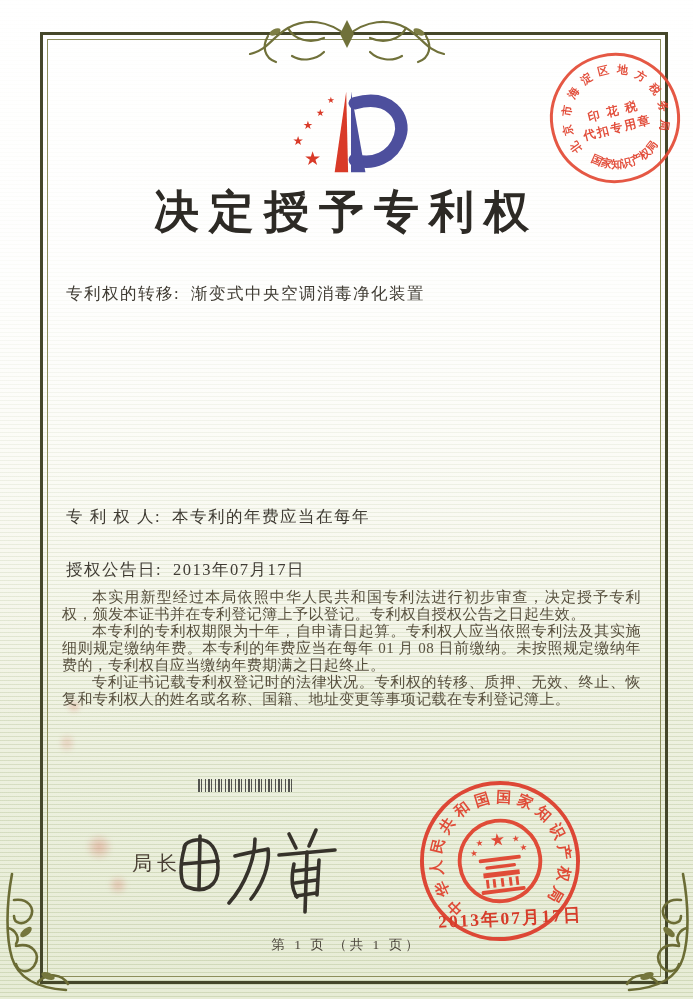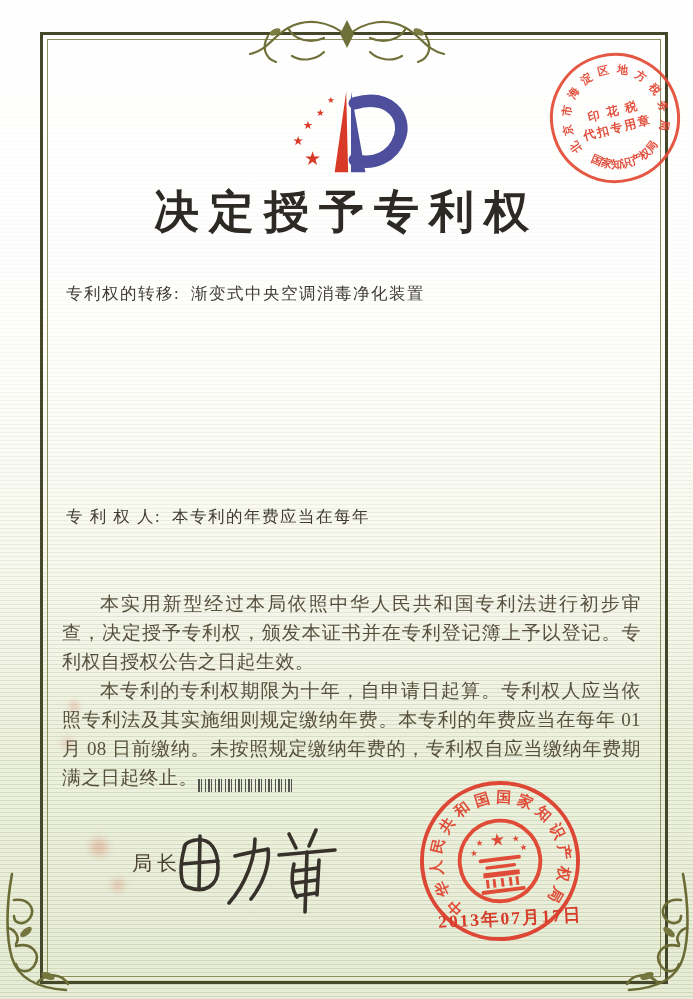--- a/index.html
+++ b/index.html
@@ -12,21 +12,21 @@
     background:repeating-linear-gradient(180deg,rgba(150,168,110,.28) 0 1px,rgba(255,255,255,0) 1px 4px);}
   .wash{position:absolute;inset:0;z-index:1;
     background:linear-gradient(180deg,rgba(255,255,255,.96) 0%,rgba(255,255,255,.85) 28%,rgba(255,255,255,.45) 52%,rgba(255,255,255,.08) 72%,rgba(255,255,255,0) 100%);}
   .frame{position:absolute;left:40px;top:32px;right:25px;bottom:15px;border:3px solid #45472a;z-index:2;}
   .frame-inner{position:absolute;left:47px;top:39px;right:32px;bottom:22px;border:1px solid #8d8f5c;z-index:2;}
   .abs{position:absolute;z-index:3;}
   .cert-no{left:74px;top:72px;font-size:17px;letter-spacing:2.5px;color:#4a453d;}
   .title{left:0;right:0;top:182px;text-align:center;font-size:45px;font-weight:700;letter-spacing:10px;color:#2d2a25;}
   .field{left:66px;font-size:16.5px;letter-spacing:1.5px;color:#3f3b33;white-space:nowrap;}
   .field .val{margin-left:11px;text-align:center;}
-  .paras{left:62px;right:52px;top:589px;font-size:19px;line-height:29px;color:#57503e;text-align:justify;}
+  .paras{left:62px;right:52px;top:589px;font-size:15px;line-height:17px;color:#57503e;text-align:justify;}
   .paras p{margin:0;text-indent:2em;letter-spacing:.4px;}
   .barcode{left:198px;top:779px;width:96px;height:13px;opacity:.85;
     background:repeating-linear-gradient(90deg,#3a3a38 0 2px,transparent 2px 3px,#3a3a38 3px 4px,transparent 4px 7px,#3a3a38 7px 8px,transparent 8px 10px);}
   .signer{left:132px;top:850px;font-size:20px;letter-spacing:5px;color:#4a4034;}
   .seal-date{left:438px;top:906px;font-size:17.5px;font-weight:600;letter-spacing:2px;color:#d63c2a;transform:rotate(-3deg);z-index:5;}
   .footer{left:0;right:0;top:936px;text-align:center;font-size:13.5px;letter-spacing:3px;color:#4c473c;}
   
   .tax-stamp{left:550px;top:53px;width:130px;height:130px;transform:rotate(-14deg);opacity:.92;z-index:4;}
   .tax-ring{position:absolute;inset:0;border:3px solid #e34a35;border-radius:50%;}
   .main-seal{left:420px;top:781px;width:160px;height:160px;transform:rotate(-7deg);opacity:.93;z-index:4;}
@@ -152,24 +152,28 @@
   </div>
 
   <div class="abs title">决定授予专利权</div>
 
   <div class="abs field" style="top:283px;">
     <span>专利权的转移:</span><span class="val">渐变式中央空调消毒净化装置</span>
   </div>
   <div class="abs field" style="top:506px;">
     <span>专 利 权 人:</span><span class="val">本专利的年费应当在每年</span>
   </div>
+  <div class="abs field" style="top:559px;">
+    <span>授权公告日:</span><span class="val">2013年07月17日</span>
+  </div>
 
   <div class="abs paras">
     <p>本实用新型经过本局依照中华人民共和国专利法进行初步审查，决定授予专利权，颁发本证书并在专利登记簿上予以登记。专利权自授权公告之日起生效。</p>
     <p>本专利的专利权期限为十年，自申请日起算。专利权人应当依照专利法及其实施细则规定缴纳年费。本专利的年费应当在每年 01 月 08 日前缴纳。未按照规定缴纳年费的，专利权自应当缴纳年费期满之日起终止。</p>
+    <p>专利证书记载专利权登记时的法律状况。专利权的转移、质押、无效、终止、恢复和专利权人的姓名或名称、国籍、地址变更等事项记载在专利登记簿上。</p>
   </div>
 
   <div class="abs barcode"></div>
 
   <div class="abs signer">局长</div>
   <div class="abs" style="left:165px;top:806px;width:178px;height:112px;" aria-label="田力普">
     <svg width="178" height="112" viewBox="0 0 178 112">
       <g stroke="#36322b" stroke-width="3.6" fill="none" stroke-linecap="round" stroke-linejoin="round">
         <path d="M20,40 C14,60 15,78 22,81 C40,88 53,80 53,62 C53,44 46,32 31,34 C24,35 19,37 19,43"></path>
         <path d="M35,30 L34,82"></path>
@@ -232,13 +236,14 @@
           <rect x="57" y="70" width="3" height="9"></rect>
           <rect x="64" y="70" width="3" height="9"></rect>
           <rect x="27" y="81" width="46" height="4" rx="1.5"></rect>
         </g>
       </svg>
     </div>
   </div>
 
   <div class="abs seal-date">2013年07月17日</div>
 
+  <div class="abs footer">第 1 页 （共 1 页）</div>
 </div>
 
 </body></html>

